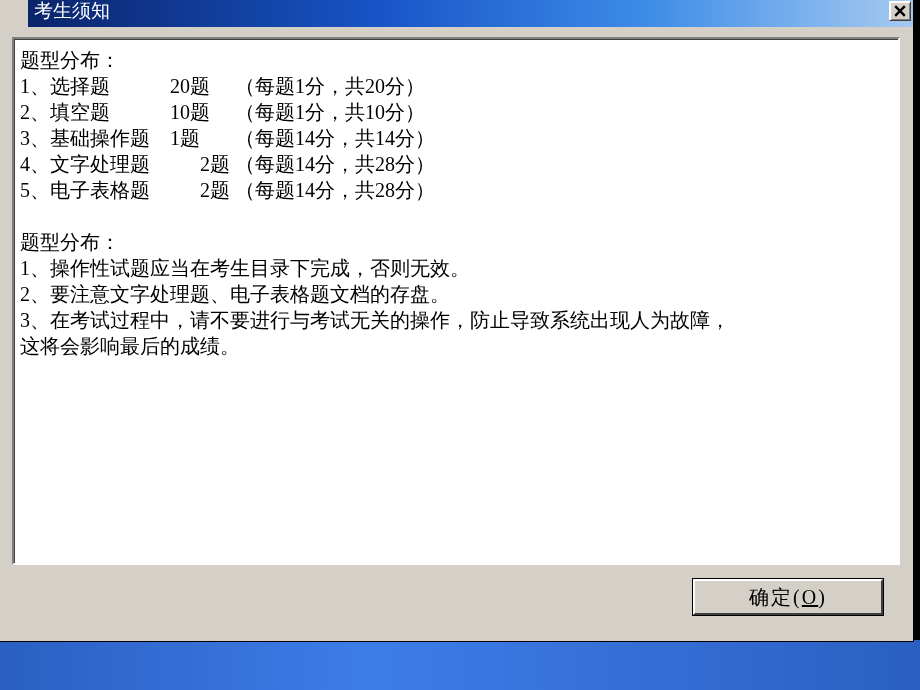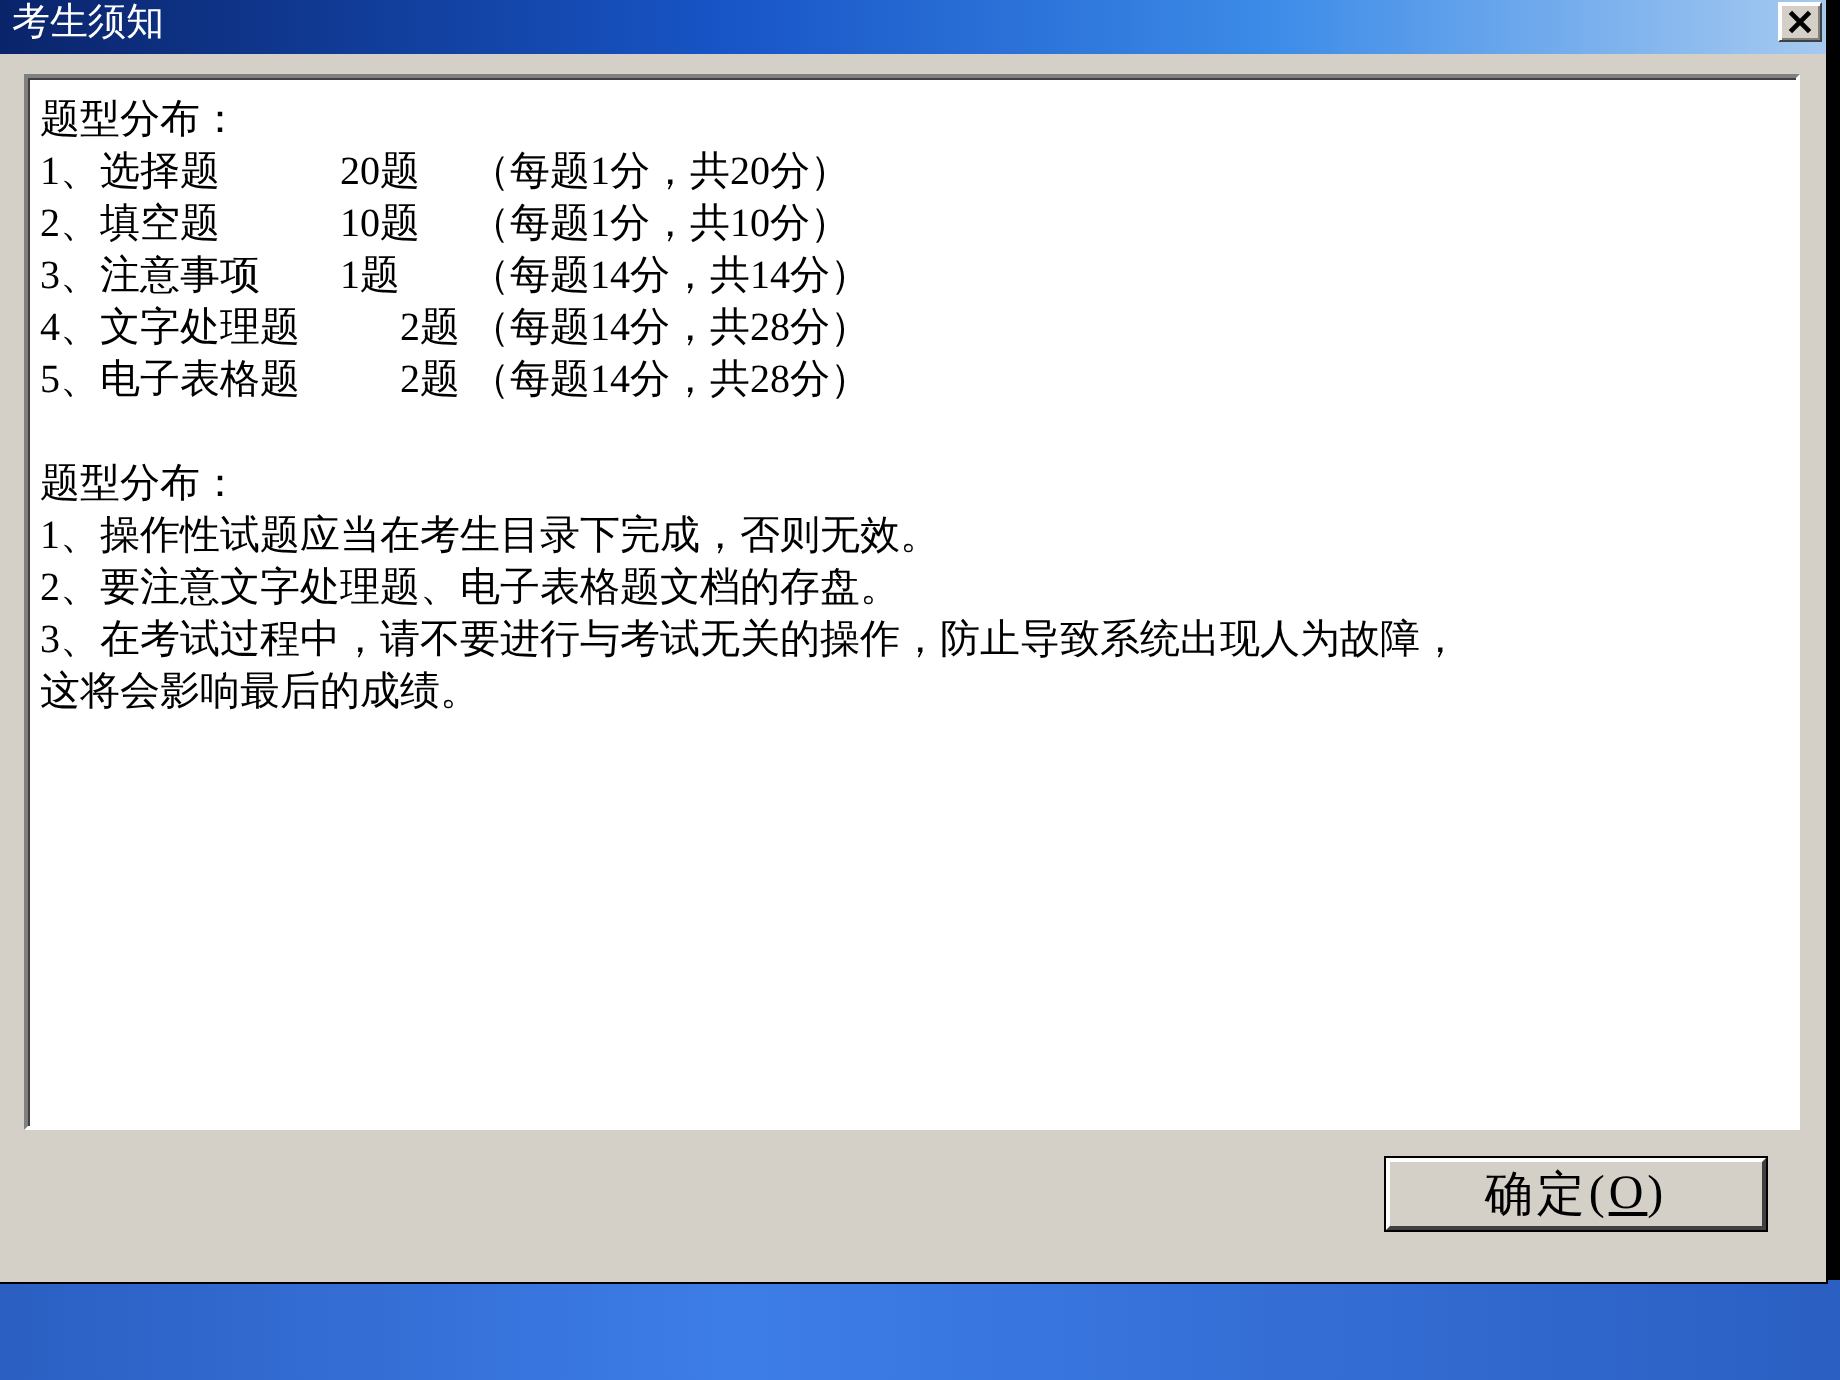--- a/index.html
+++ b/index.html
@@ -38,20 +38,21 @@
       border-left: none;
     }
     
     .titlebar {
       height: 27px;
       background: linear-gradient(to right, #0a246a 0%, #1855c7 40%, #3d8ce8 70%, #a6caf0 100%);
       display: flex;
       align-items: center;
       justify-content: space-between;
       padding: 0 2px 6px 6px;
+      margin-left: 28px;
     }
     
     .titlebar-title {
       color: #fff;
       font-size: 19px;
       font-weight: normal;
       font-family: "SimSun", "宋体", serif;
     }
     
     .close-btn {
@@ -99,21 +100,21 @@
       padding: 14px 18px 0 0;
     }
     
     .ok-button {
       width: 190px;
       height: 36px;
       background: #d4d0c8;
       border: 2px solid;
       border-color: #fff #404040 #404040 #fff;
       outline: 1px solid #000;
-      font-size: 24px;
+      font-size: 20px;
       font-family: "SimSun", "宋体", serif;
       cursor: pointer;
       display: flex;
       align-items: center;
       justify-content: center;
       letter-spacing: 2px;
     }
     
     .ok-button .underline {
       text-decoration: underline;
@@ -131,21 +132,21 @@
       <svg viewBox="0 0 10 10">
         <path d="M1 1 L9 9 M9 1 L1 9" stroke="#000" stroke-width="2" fill="none"></path>
       </svg>
     </div>
   </div>
 
   <div class="content-area">
     <div class="text-panel"><span>题型分布：</span>
 <span><span>1、</span><span style="display:inline-block;width:120px">选择题</span><span style="display:inline-block;width:60px;text-align:left">20题</span> <span>（每题1分，共20分）</span></span>
 <span><span>2、</span><span style="display:inline-block;width:120px">填空题</span><span style="display:inline-block;width:60px;">10题</span> <span>（每题1分，共10分）</span></span>
-<span><span>3、</span><span style="display:inline-block;width:120px">注意事项</span><span style="display:inline-block;width:60px;text-align:left">1题</span> <span>（每题14分，共14分）</span></span>
+<span><span>3、</span><span style="display:inline-block;width:120px">基础操作题</span><span style="display:inline-block;width:60px;text-align:left">1题</span> <span>（每题14分，共14分）</span></span>
 <span><span>4、</span><span style="display:inline-block;width:120px">文字处理题</span><span style="display:inline-block;width:60px;text-align:right">2题</span> <span>（每题14分，共28分）</span></span>
 <span><span>5、</span><span style="display:inline-block;width:120px">电子表格题</span><span style="display:inline-block;width:60px;text-align:right">2题</span> <span>（每题14分，共28分）</span></span>
 
 <span>题型分布：</span>
 <span style="white-space:pre-wrap">1、操作性试题应当在考生目录下完成，否则无效。</span>
 <span style="white-space:pre-wrap">2、要注意文字处理题、电子表格题文档的存盘。</span>
 <span style="white-space:pre-wrap">3、在考试过程中，请不要进行与考试无关的操作，防止导致系统出现人为故障，
 这将会影响最后的成绩。</span></div>
 
     <div class="button-row">

